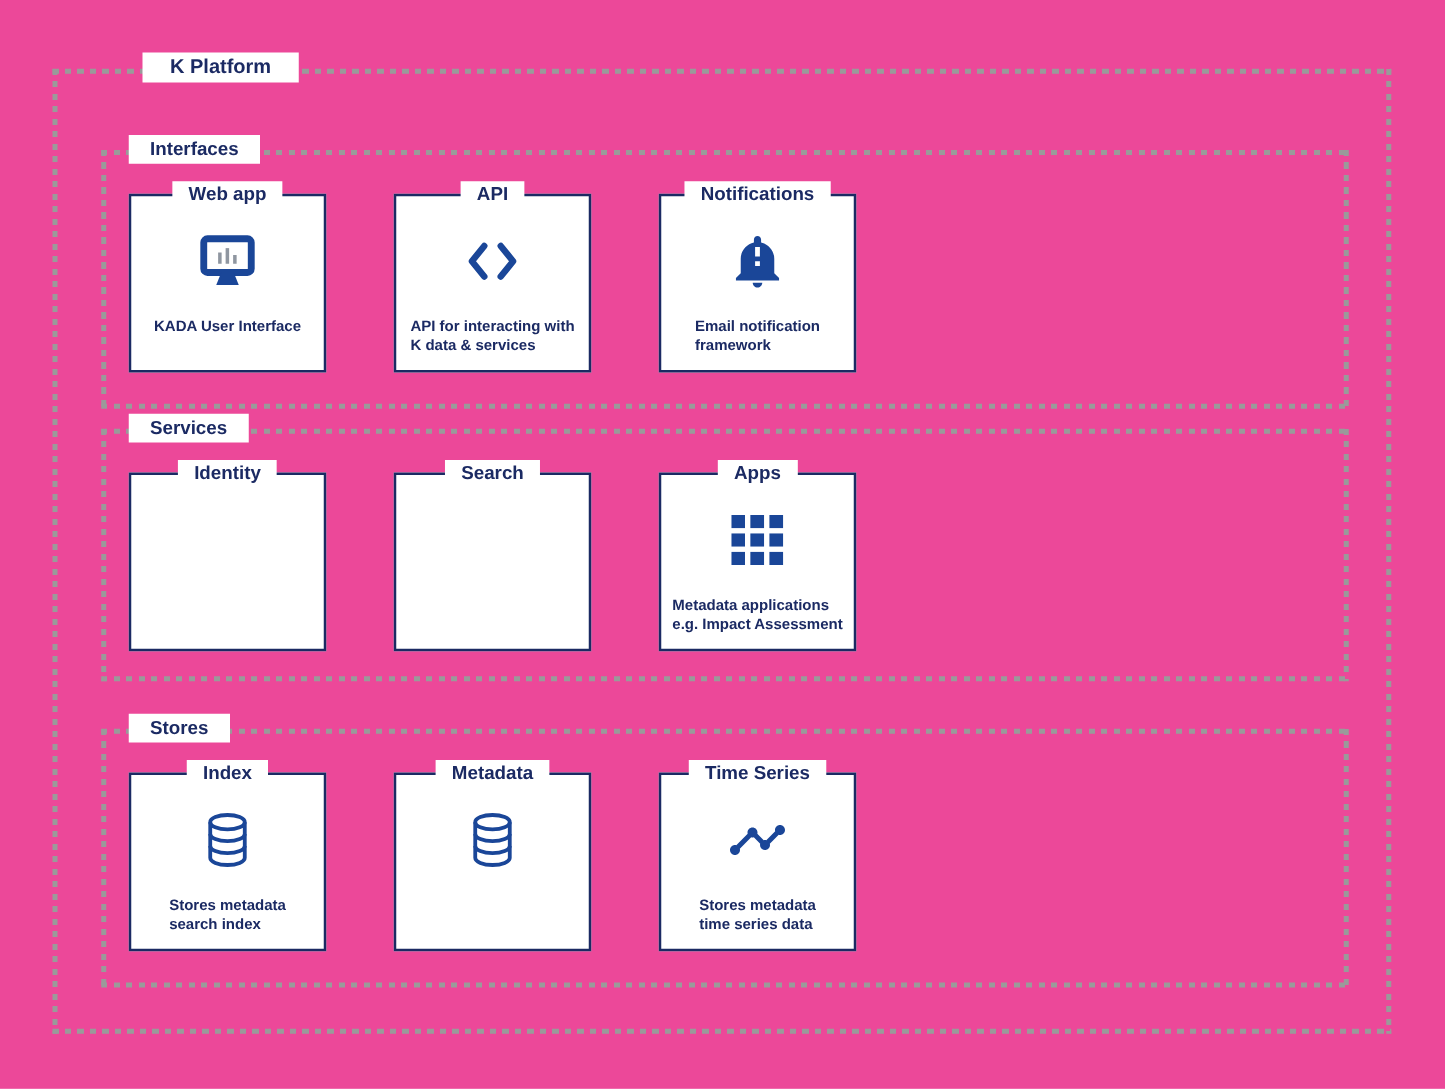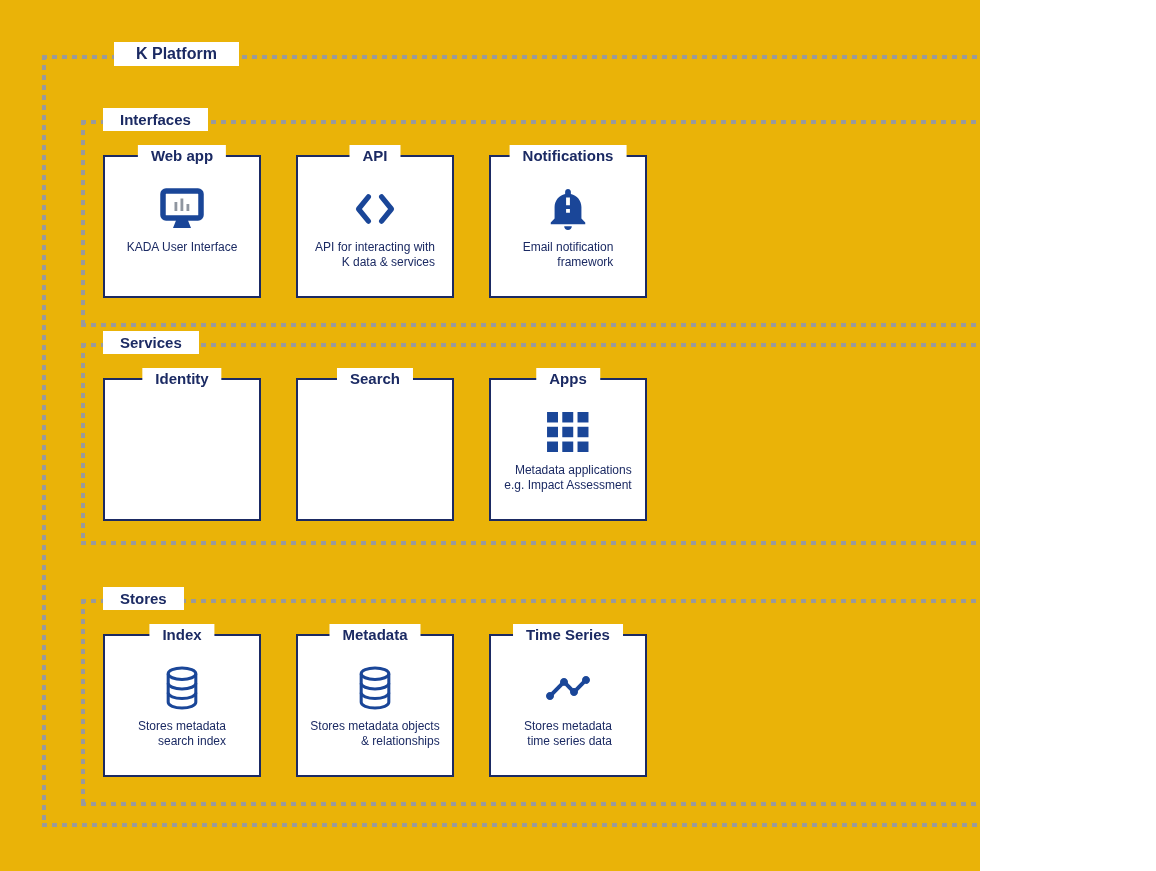--- a/index.html
+++ b/index.html
@@ -3,54 +3,54 @@
 <meta charset="utf-8">
 <style>
   :root{
     --navy:#1b2a63;
     --icon:#1a4698;
     --dash:#9a9a9a;
     --bars:#8f96a0;
   }
   *{margin:0;padding:0;box-sizing:border-box;}
   body{background:#fff;font-family:"Liberation Sans",sans-serif;}
-  .canvas{position:relative;width:980px;height:871px;background:#eab308;overflow:hidden;}
+  .canvas{position:relative;width:1156px;height:871px;background:#ec4899;overflow:hidden;}
 
   
   .dotted{
     background:
       repeating-linear-gradient(90deg,var(--dash) 0 5px,transparent 5px 10px) left top/100% 4px no-repeat,
       repeating-linear-gradient(90deg,var(--dash) 0 5px,transparent 5px 10px) left bottom/100% 4px no-repeat,
       repeating-linear-gradient(180deg,var(--dash) 0 5px,transparent 5px 10px) left top/4px 100% no-repeat,
       repeating-linear-gradient(180deg,var(--dash) 0 5px,transparent 5px 10px) right top/4px 100% no-repeat;
   }
   .platform-box{position:absolute;left:42px;top:55px;width:1071px;height:772px;}
   .platform-label{
     position:absolute;left:72px;top:-13px;background:#fff;padding:0 22px;
     font-size:16px;font-weight:bold;color:var(--navy);line-height:24px;white-space:nowrap;
   }
   .section{position:absolute;left:81px;width:998px;}
   .section-label{
     position:absolute;left:22px;top:-12px;background:#fff;padding:0 17px;
     font-size:15px;font-weight:bold;color:var(--navy);line-height:23px;white-space:nowrap;
   }
-  .card-row{position:absolute;left:22px;top:35px;display:flex;gap:35px;}
+  .card-row{position:absolute;left:22px;top:35px;display:flex;gap:54px;}
   .card{
     position:relative;width:158px;height:143px;border:2.5px solid var(--navy);background:#fff;
   }
   .card-title{
     position:absolute;top:-12px;left:50%;transform:translateX(-50%);
     background:#fff;padding:0 13px;font-size:15px;font-weight:bold;color:var(--navy);
     line-height:22px;white-space:nowrap;
   }
   .card-body{display:flex;flex-direction:column;align-items:center;padding-top:27px;}
   .icon-box{height:50px;display:flex;align-items:center;justify-content:center;color:var(--icon);}
   .card-desc{
-    margin-top:6px;font-size:12px;font-weight:normal;color:var(--navy);
-    text-align:right;line-height:1.25;white-space:pre-line;
+    margin-top:20px;font-size:12px;font-weight:bold;color:var(--navy);
+    text-align:left;line-height:1.25;white-space:pre-line;
   }
 </style>
 </head>
 <body>
 
 <div class="canvas">
 
   <div class="platform-box dotted">
     <span class="platform-label">K Platform</span>
   </div>
@@ -136,21 +136,21 @@
             </svg>
           </span>
           <div class="card-desc">Metadata applications
 e.g. Impact Assessment</div>
         </div>
       </div>
 
     </div>
   </div>
 
-  <div class="section dotted" style="top:599px;height:207px;">
+  <div class="section dotted" style="top:583px;height:207px;">
     <span class="section-label">Stores</span>
     <div class="card-row">
 
       <div class="card">
         <span class="card-title">Index</span>
         <div class="card-body">
           <span class="icon-box">
             <svg width="40" height="46" viewBox="0 0 42 48">
               <ellipse cx="21" cy="9" rx="14.5" ry="6" fill="none" stroke="currentColor" stroke-width="3.2"></ellipse>
               <path d="M6.5 9 v30 a14.5 6 0 0 0 29 0 V9" fill="none" stroke="currentColor" stroke-width="3.2"></path>
@@ -167,22 +167,20 @@
         <span class="card-title">Metadata</span>
         <div class="card-body">
           <span class="icon-box">
             <svg width="40" height="46" viewBox="0 0 42 48">
               <ellipse cx="21" cy="9" rx="14.5" ry="6" fill="none" stroke="currentColor" stroke-width="3.2"></ellipse>
               <path d="M6.5 9 v30 a14.5 6 0 0 0 29 0 V9" fill="none" stroke="currentColor" stroke-width="3.2"></path>
               <path d="M6.5 19 a14.5 6 0 0 0 29 0" fill="none" stroke="currentColor" stroke-width="3.2"></path>
               <path d="M6.5 29 a14.5 6 0 0 0 29 0" fill="none" stroke="currentColor" stroke-width="3.2"></path>
             </svg>
           </span>
-          <div class="card-desc">Stores metadata objects
-&amp; relationships</div>
         </div>
       </div>
 
       <div class="card">
         <span class="card-title">Time Series</span>
         <div class="card-body">
           <span class="icon-box">
             <svg width="48" height="48" viewBox="0 0 24 24">
               <path fill="currentColor" d="M23 8c0 1.1-.9 2-2 2-.18 0-.35-.02-.51-.07l-3.56 3.55c.05.16.07.34.07.52 0 1.1-.9 2-2 2s-2-.9-2-2c0-.18.02-.36.07-.52l-2.55-2.55c-.16.05-.34.07-.52.07s-.36-.02-.52-.07l-4.55 4.56c.05.16.07.33.07.51 0 1.1-.9 2-2 2s-2-.9-2-2 .9-2 2-2c.18 0 .35.02.51.07l4.56-4.55C8.02 9.36 8 9.18 8 9c0-1.1.9-2 2-2s2 .9 2 2c0 .18-.02.36-.07.52l2.55 2.55c.16-.05.34-.07.52-.07s.36.02.52.07l3.55-3.56C19.02 8.35 19 8.18 19 8c0-1.1.9-2 2-2s2 .9 2 2z"></path>
             </svg>

